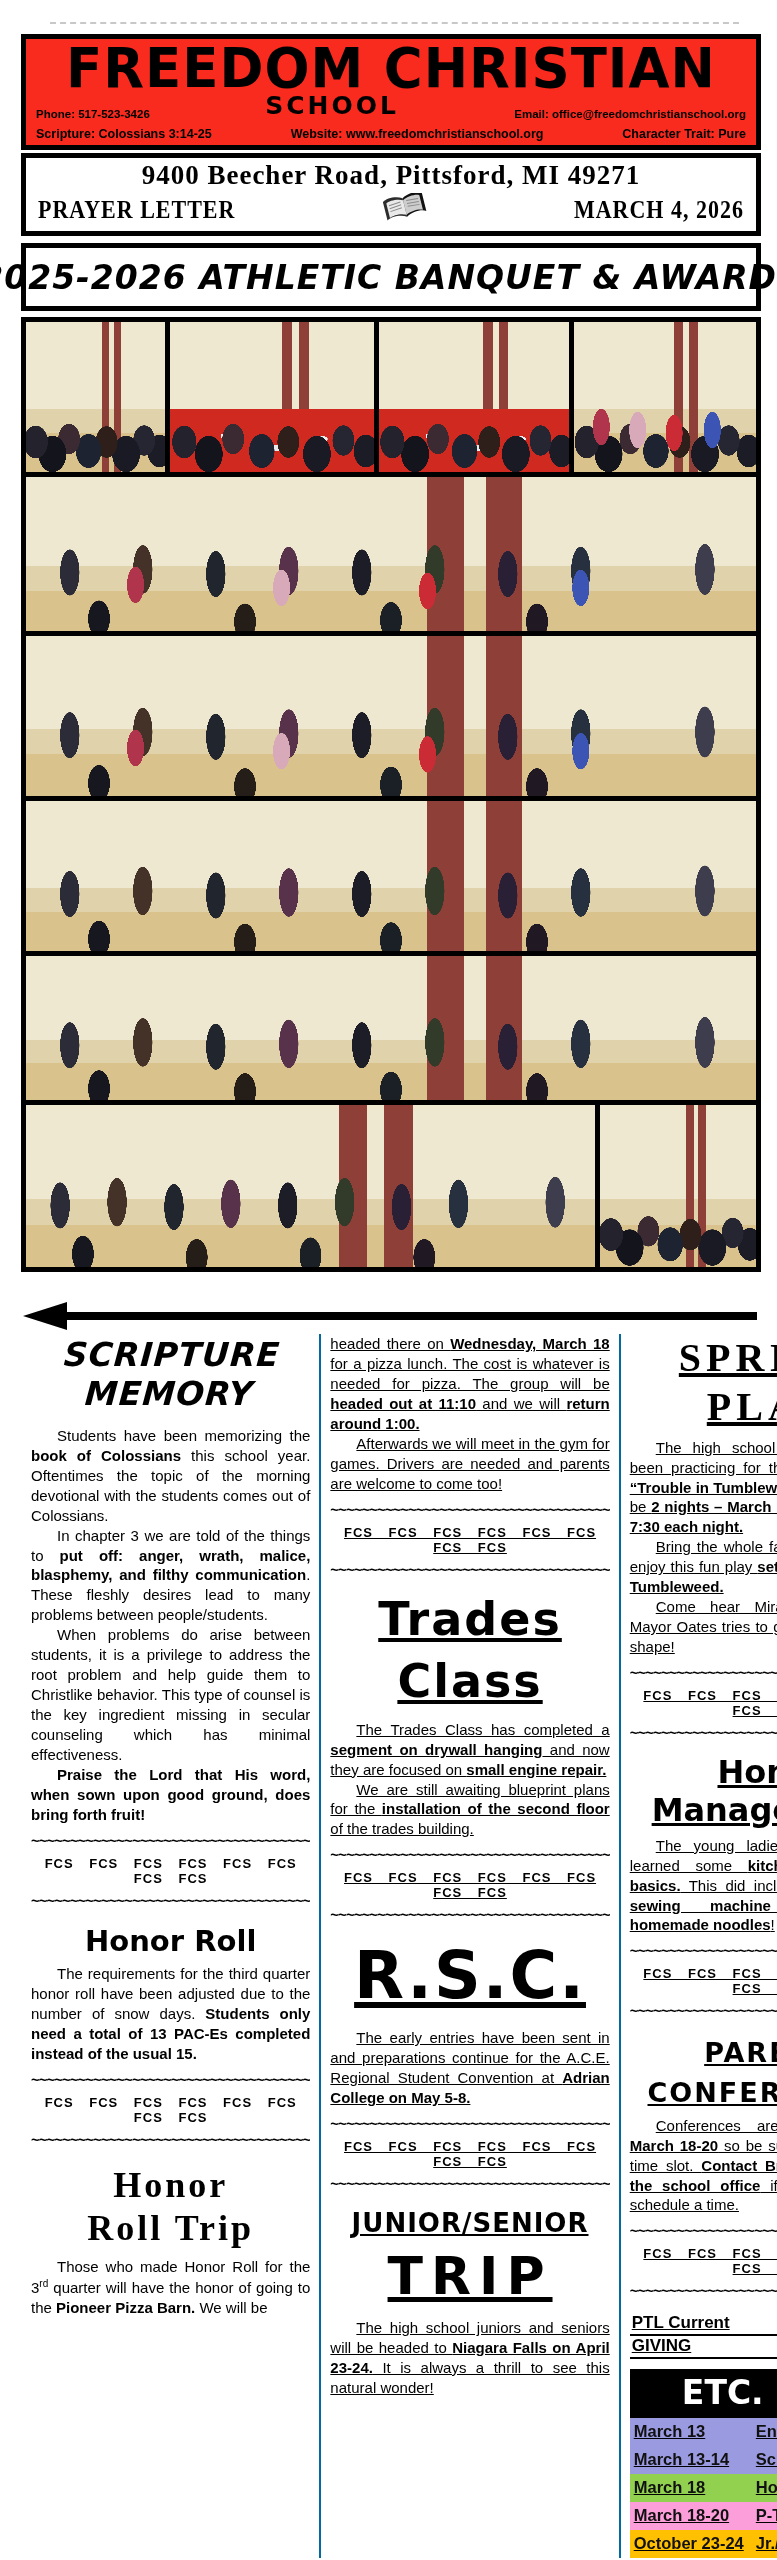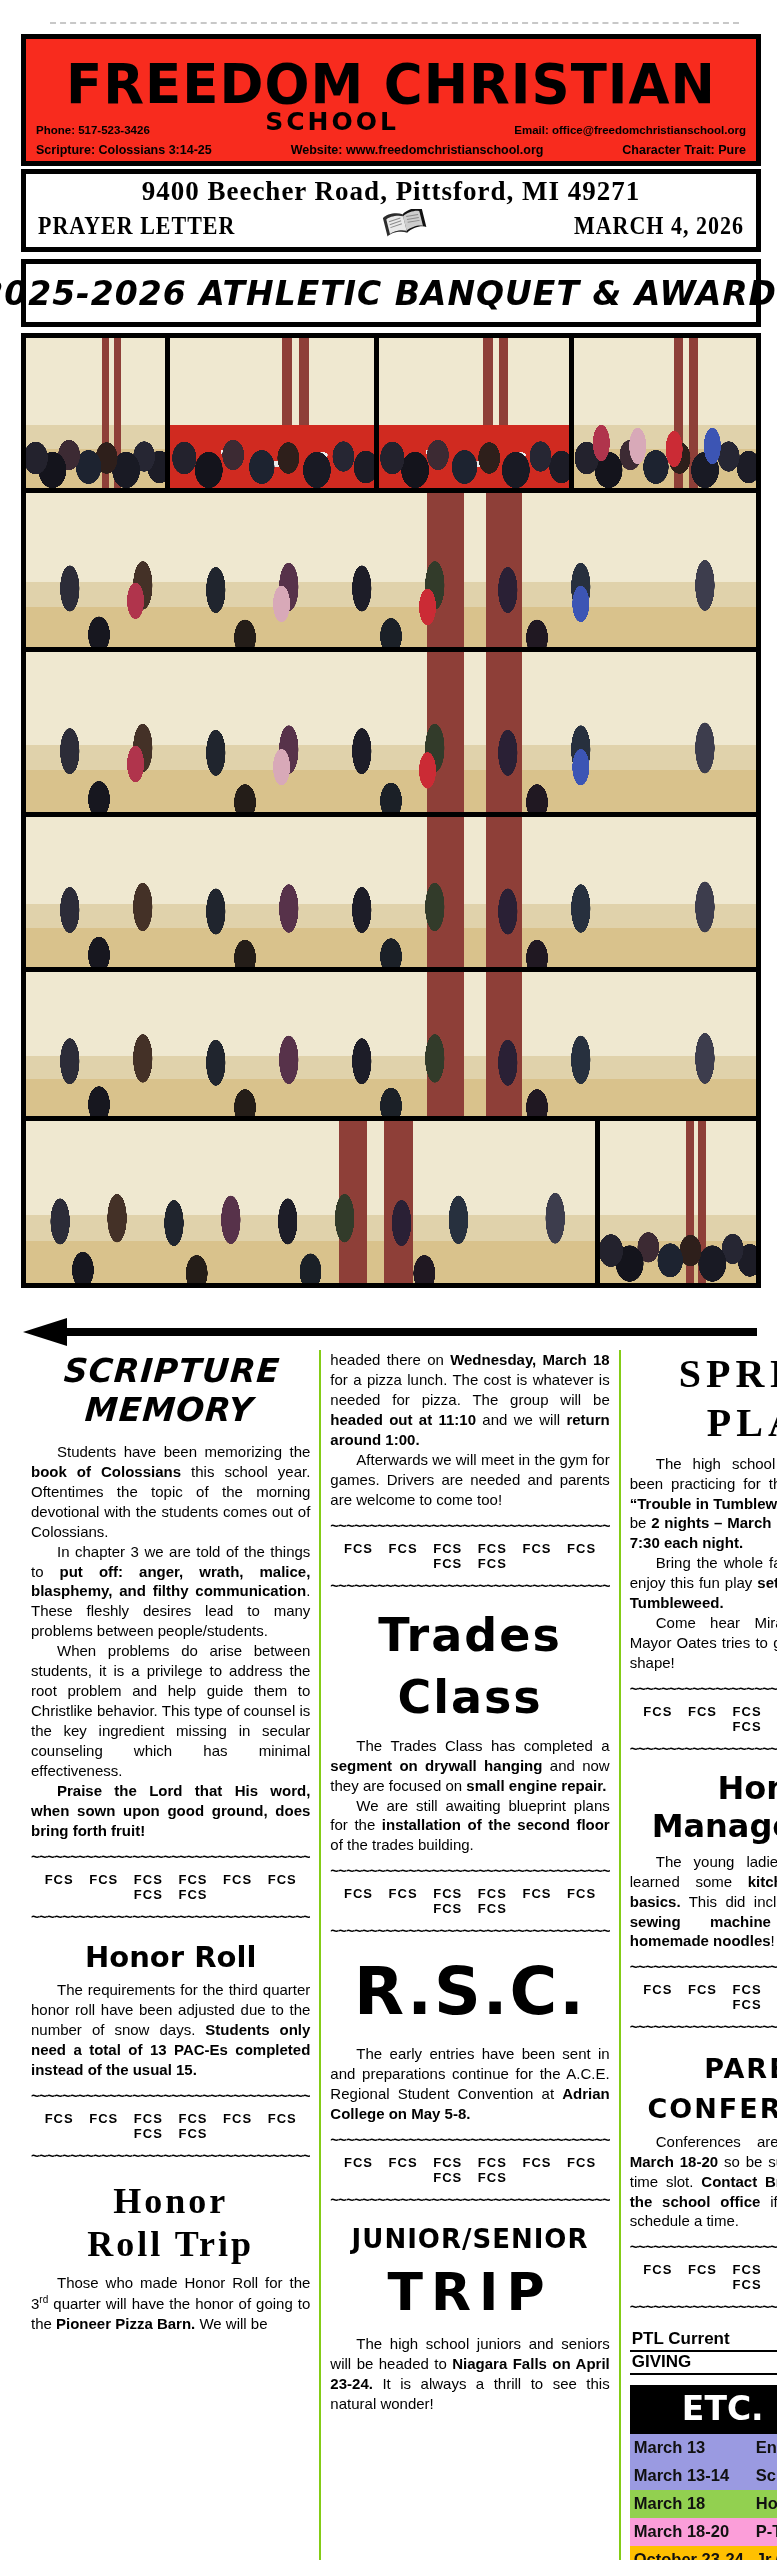--- a/index.html
+++ b/index.html
@@ -2,21 +2,21 @@
 <html style="--red: #f82b1e;"><head>
 <meta charset="utf-8">
 <style>
   html,body{margin:0;padding:0;background:#ffffff;}
   .sheet{width:777px;height:2560px;background:#fff;position:relative;overflow:hidden;
          font-family:"Liberation Sans",sans-serif;color:#000;}
   .perf{border-top:2px dashed #c8c8c8;margin:22px 38px 10px 50px;height:0;}
 
   
   .hdr{margin:6px 16px 0 21px;border:5px solid #000;background:var(--red,#f82b1e);
-       padding:18px 10px 4px;}
+       padding:2px 10px 4px;}
   .hdr-title{font-family:"DejaVu Sans",sans-serif;font-weight:bold;font-size:53px;
        letter-spacing:1px;text-align:center;line-height:1.02;transform:scaleY(1.05);
        white-space:nowrap;}
   .hdr-mid{display:flex;align-items:flex-end;justify-content:space-between;margin-top:-4px;}
   .hdr-small{font-size:11.5px;font-weight:bold;}
   .hdr-sub{font-family:"DejaVu Sans",sans-serif;font-weight:bold;font-size:25px;letter-spacing:3px;}
   .hdr-bot{display:flex;justify-content:space-between;margin-top:7px;font-size:12.5px;font-weight:bold;}
 
   
   .addr{margin:3px 16px 0 21px;border:5px solid #000;background:#fff;padding:2px 12px 4px;}
@@ -80,21 +80,21 @@
   .arrowL .shaft{position:absolute;left:44px;right:4px;top:10px;height:8px;background:#000;}
   .arrowL .head{position:absolute;left:2px;top:0;width:0;height:0;
        border-top:14px solid transparent;border-bottom:14px solid transparent;border-right:44px solid #000;}
   .arrowR{position:relative;height:28px;margin:2px 16px 0 21px;}
   .arrowR .head{position:absolute;right:2px;top:0;width:0;height:0;
        border-top:14px solid transparent;border-bottom:14px solid transparent;border-left:44px solid #000;}
 
   
   .cols{display:flex;margin:4px 14px 0 22px;min-height:1162px;}
   .col{flex:1;padding:0 9px;}
-  .col+.col{border-left:2px solid #84cc16;}
+  .col+.col{border-left:2px solid #0369a1;text-decoration:underline;}
   .h{font-weight:bold;text-align:center;font-family:"DejaVu Sans",sans-serif;}
   .h-scripture{font-style:italic;font-size:33px;line-height:1.18;letter-spacing:1px;margin:2px 0 12px;transform:skewX(-4deg);}
   .h-honreq{font-size:29px;line-height:1.3;margin:16px 0 4px;}
   .h-hontrip{font-family:"Liberation Serif",serif;font-size:36px;line-height:1.18;letter-spacing:3px;margin:18px 0 8px;}
   .h-trades{font-size:46px;line-height:1.35;margin:12px 0 8px;letter-spacing:2px;}
   .h-rsc{font-size:65px;line-height:1;margin:22px 0 20px;letter-spacing:2px;}
   .h-junior{font-size:26px;letter-spacing:1px;text-transform:uppercase;margin:18px 0 0;}
   .h-trip{font-size:52px;letter-spacing:8px;text-transform:uppercase;margin:8px 0 12px;}
   .h-spring{font-family:"Liberation Serif",serif;font-size:40px;letter-spacing:5px;line-height:1.22;margin:0 0 6px;}
   .h-home{font-size:32px;line-height:1.2;margin:14px 0 6px;}

